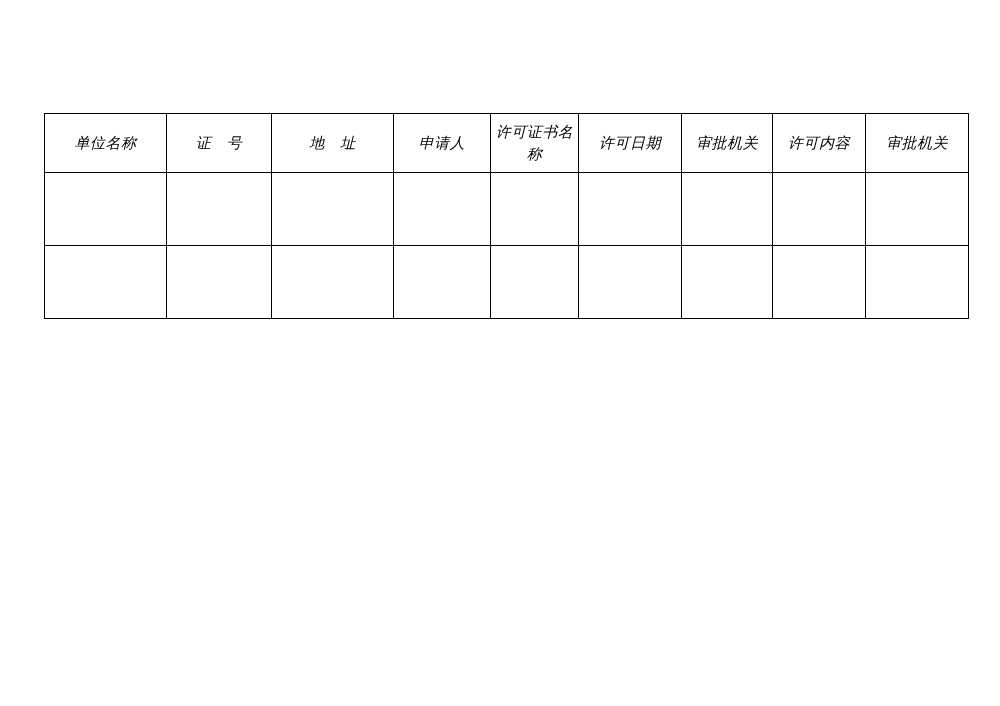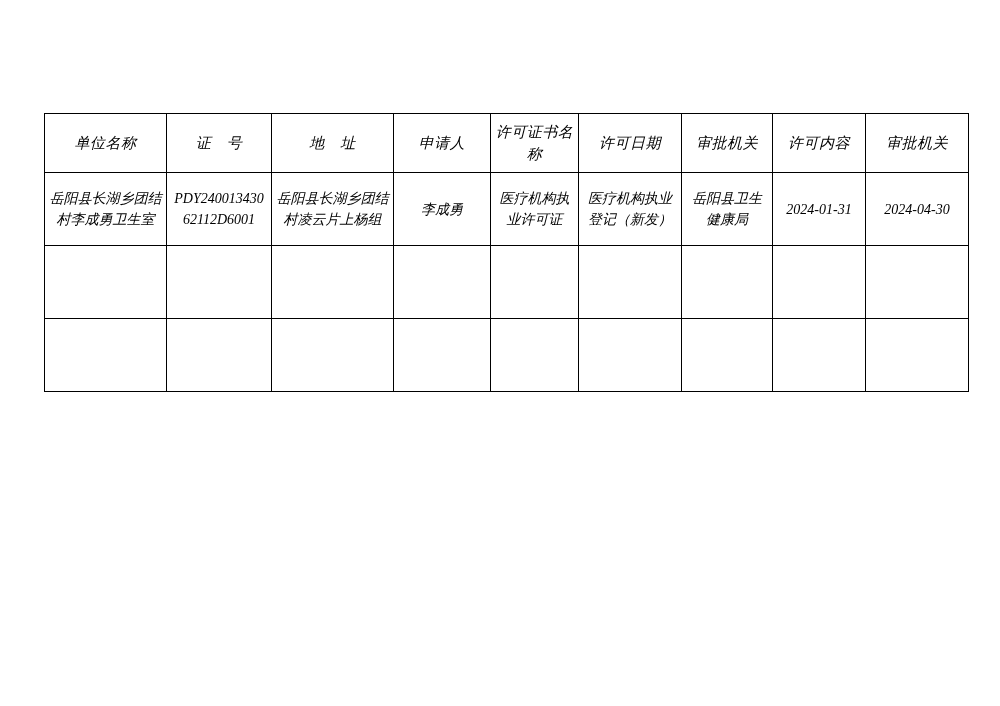--- a/index.html
+++ b/index.html
@@ -94,31 +94,20 @@
           <th>地　址</th>
           <th>申请人</th>
           <th>许可证书名称</th>
           <th>许可日期</th>
           <th>审批机关</th>
           <th>许可内容</th>
           <th>审批机关</th>
         </tr>
       </thead>
       <tbody>
-        <tr>
-          <td>岳阳县长湖乡团结村李成勇卫生室</td>
-          <td class="num-cell">PDY24001343062112D6001</td>
-          <td>岳阳县长湖乡团结村凌云片上杨组</td>
-          <td>李成勇</td>
-          <td>医疗机构执业许可证</td>
-          <td>医疗机构执业登记（新发）</td>
-          <td>岳阳县卫生健康局</td>
-          <td class="num-cell">2024-01-31</td>
-          <td class="num-cell">2024-04-30</td>
-        </tr>
         <tr class="empty-row">
           <td></td>
           <td class="num-cell"></td>
           <td></td>
           <td></td>
           <td></td>
           <td></td>
           <td></td>
           <td class="num-cell"></td>
           <td class="num-cell"></td>

